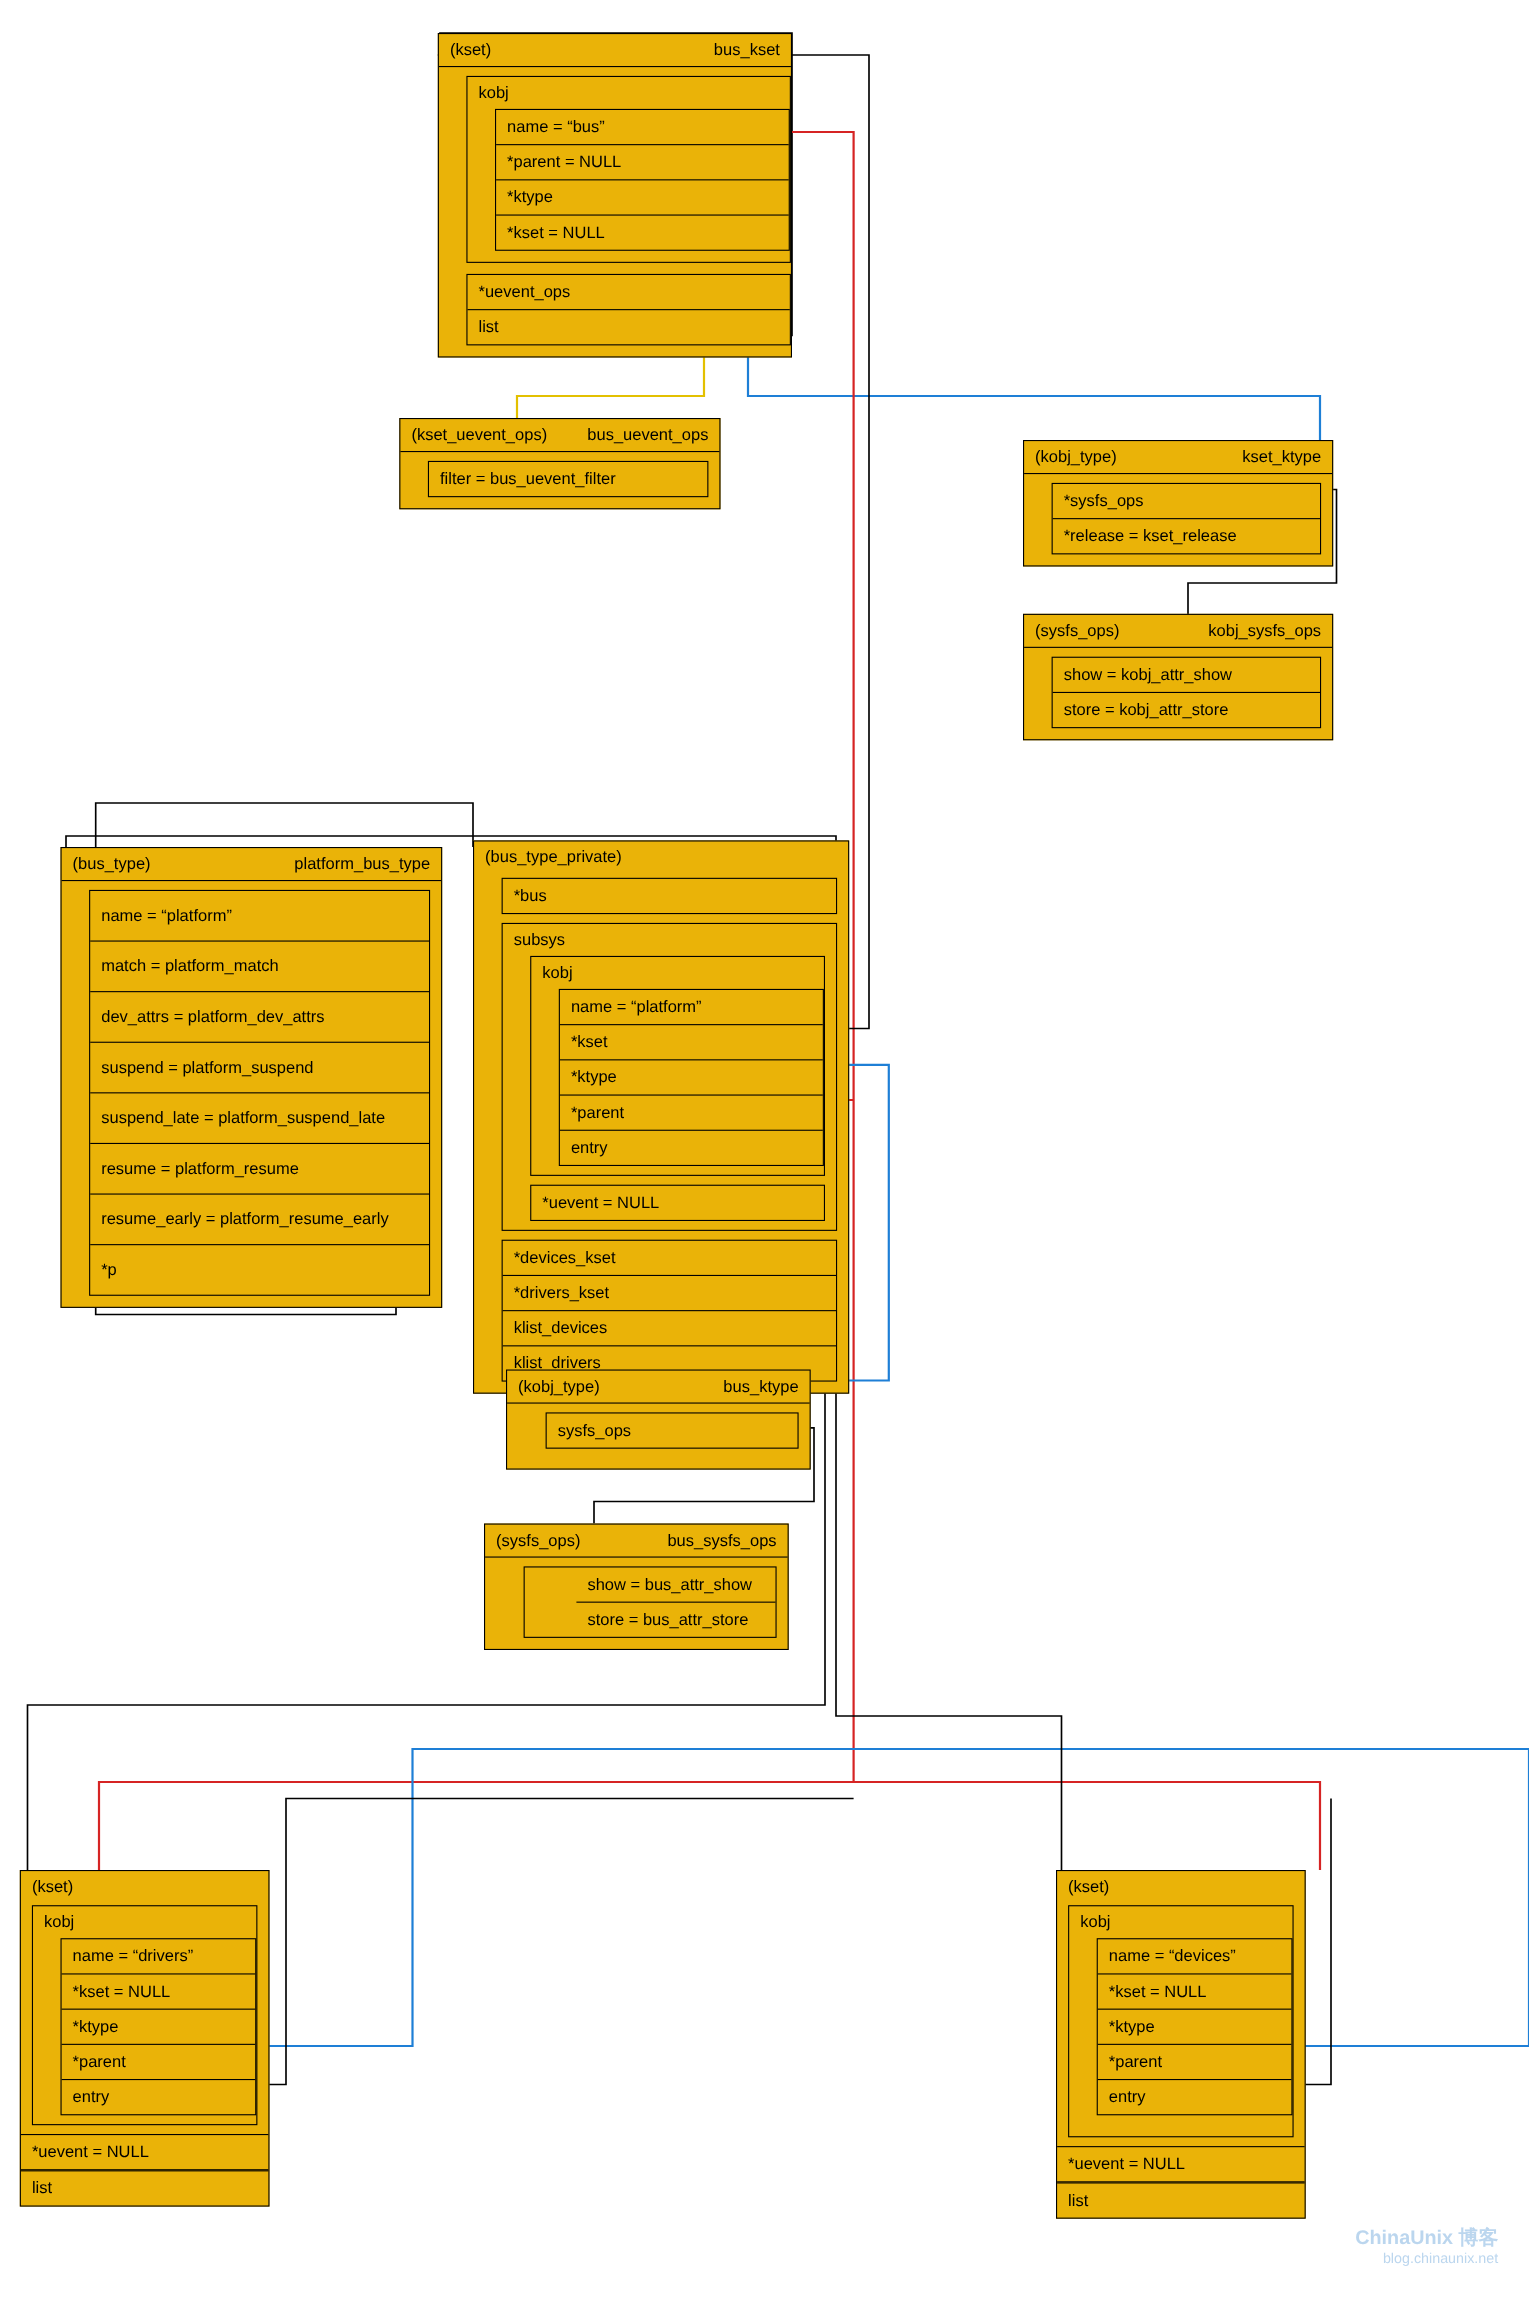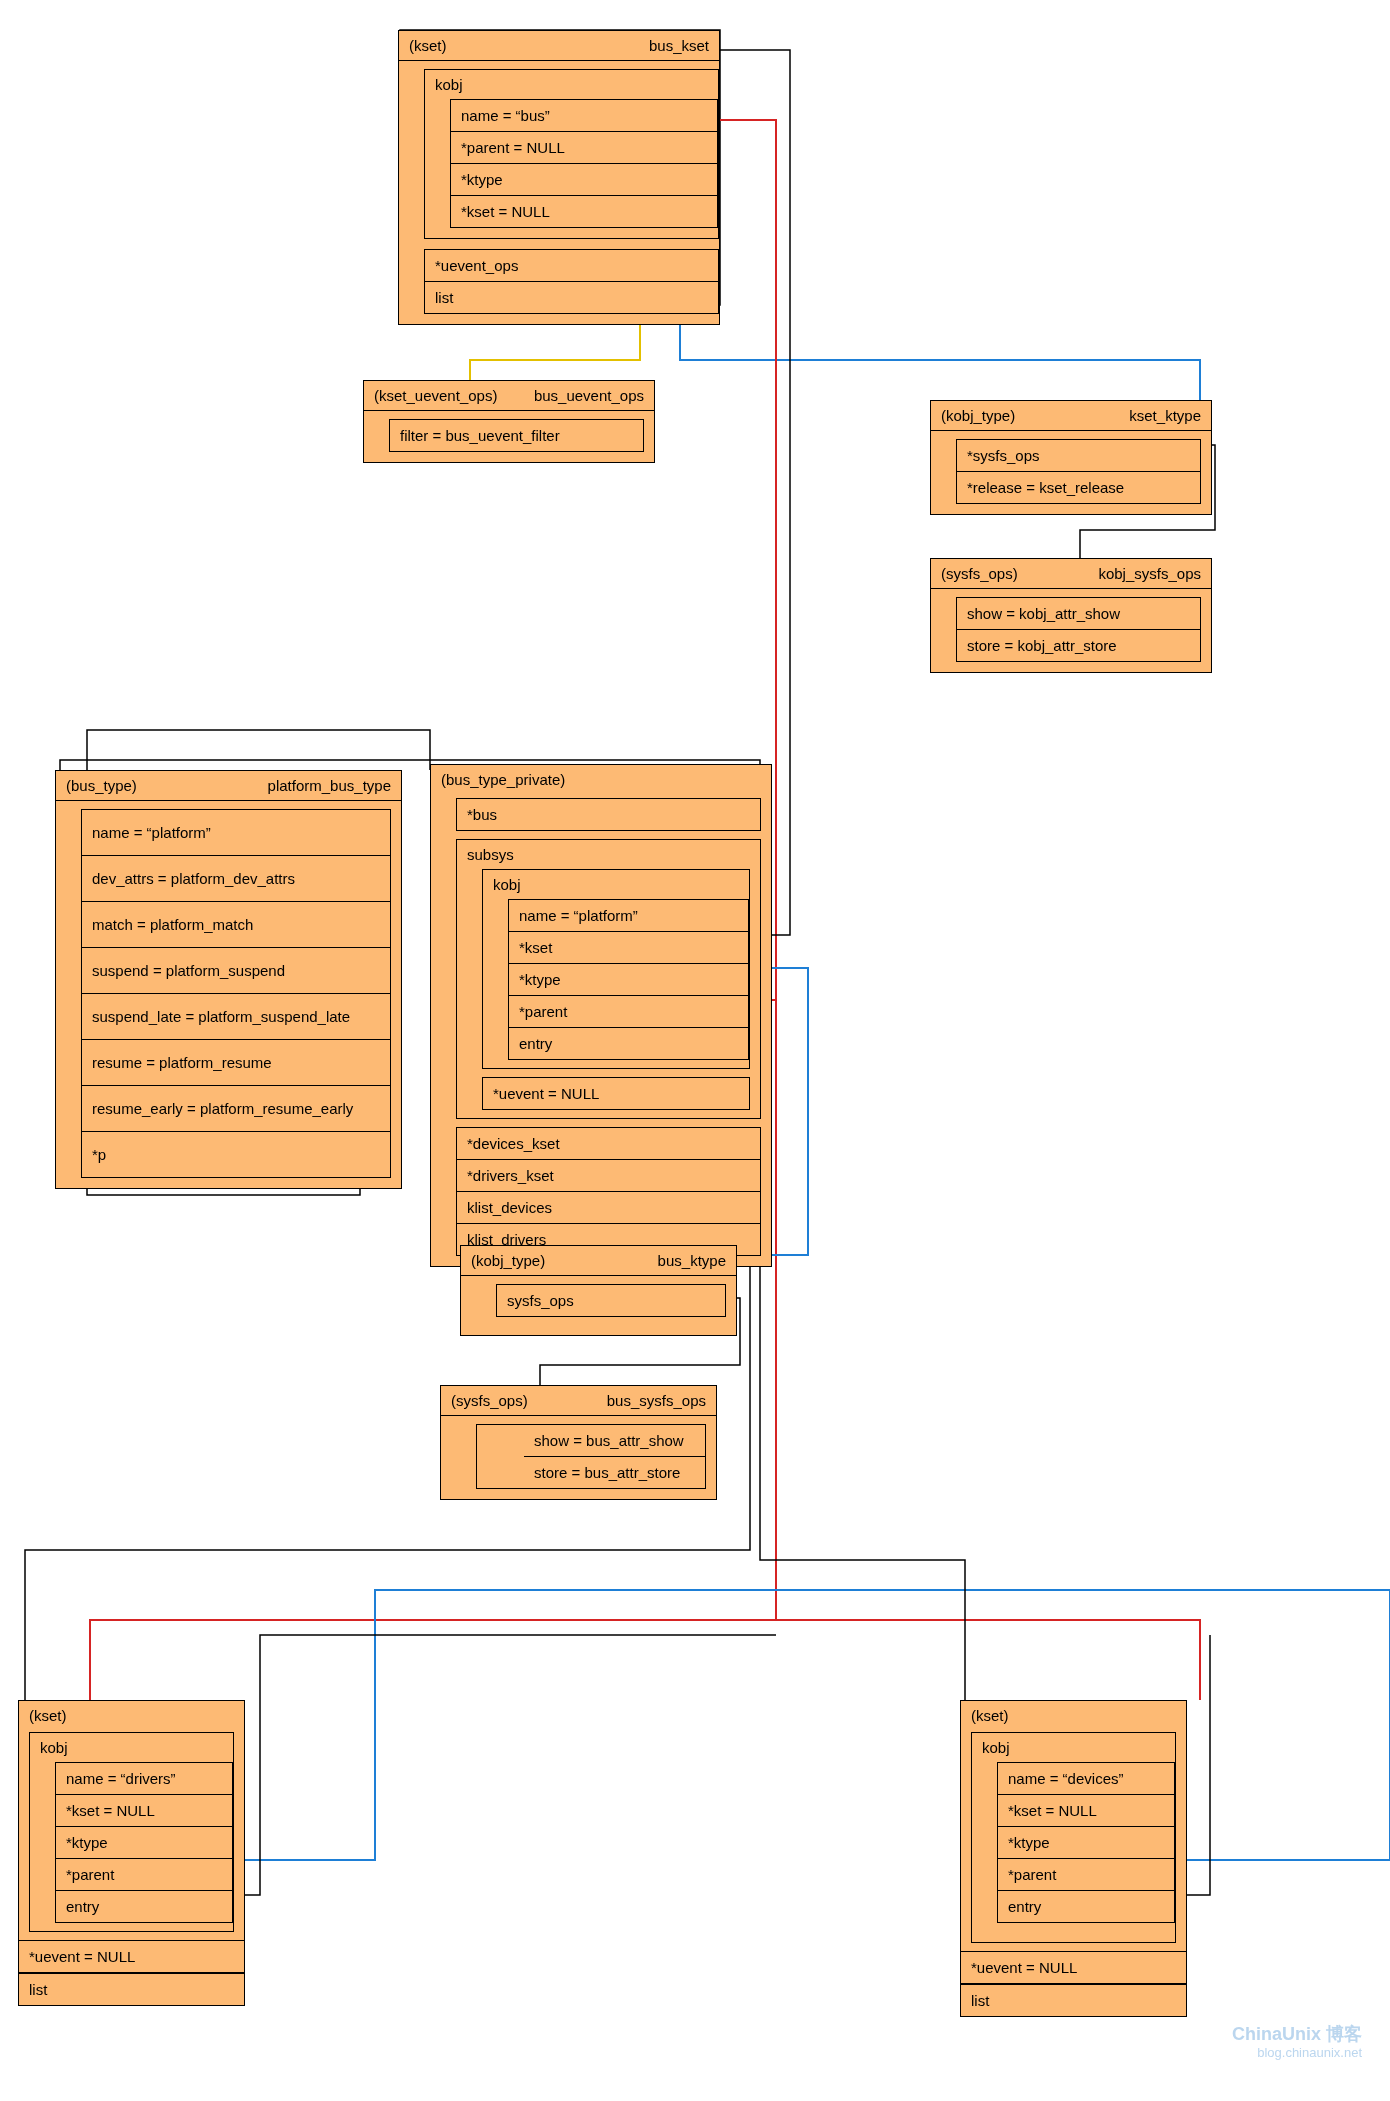--- a/index.html
+++ b/index.html
@@ -9,21 +9,21 @@
     height: 2101px;
     background: #fff;
     font-family: Arial, Helvetica, sans-serif;
     font-size: 15px;
     color: #000;
     position: relative;
   }
   .box {
     position: absolute;
     border: 1px solid #000;
-    background: #fdba74;
+    background: #eab308;
   }
   .header {
     display: flex;
     justify-content: space-between;
     padding: 6px 10px;
     font-size: 15px;
     border-bottom: 1px solid #000;
   }
   .header.no-border { border-bottom: none; }
   .inner {
@@ -154,22 +154,22 @@
   </div>
 </div>
 
 <div class="box" style="left:55px;top:770px;width:345px;">
   <div class="header">
       <span>(bus_type)</span>
       <span>platform_bus_type</span>
     </div>
   <div class="inner" style="margin:8px 10px 10px 25px;">
     <div class="row" style="padding:14px 10px">name = “platform”</div>
+    <div class="row" style="padding:14px 10px">match = platform_match</div>
     <div class="row" style="padding:14px 10px">dev_attrs = platform_dev_attrs</div>
-    <div class="row" style="padding:14px 10px">match = platform_match</div>
     <div class="row" style="padding:14px 10px">suspend = platform_suspend</div>
     <div class="row" style="padding:14px 10px">suspend_late = platform_suspend_late</div>
     <div class="row" style="padding:14px 10px">resume = platform_resume</div>
     <div class="row" style="padding:14px 10px">resume_early = platform_resume_early</div>
     <div class="row" style="padding:14px 10px">*p</div>
   </div>
 </div>
 
 <div class="box" style="left:430px;top:737px;width:340px;margin-top:27px;">
   <div class="header no-border">

